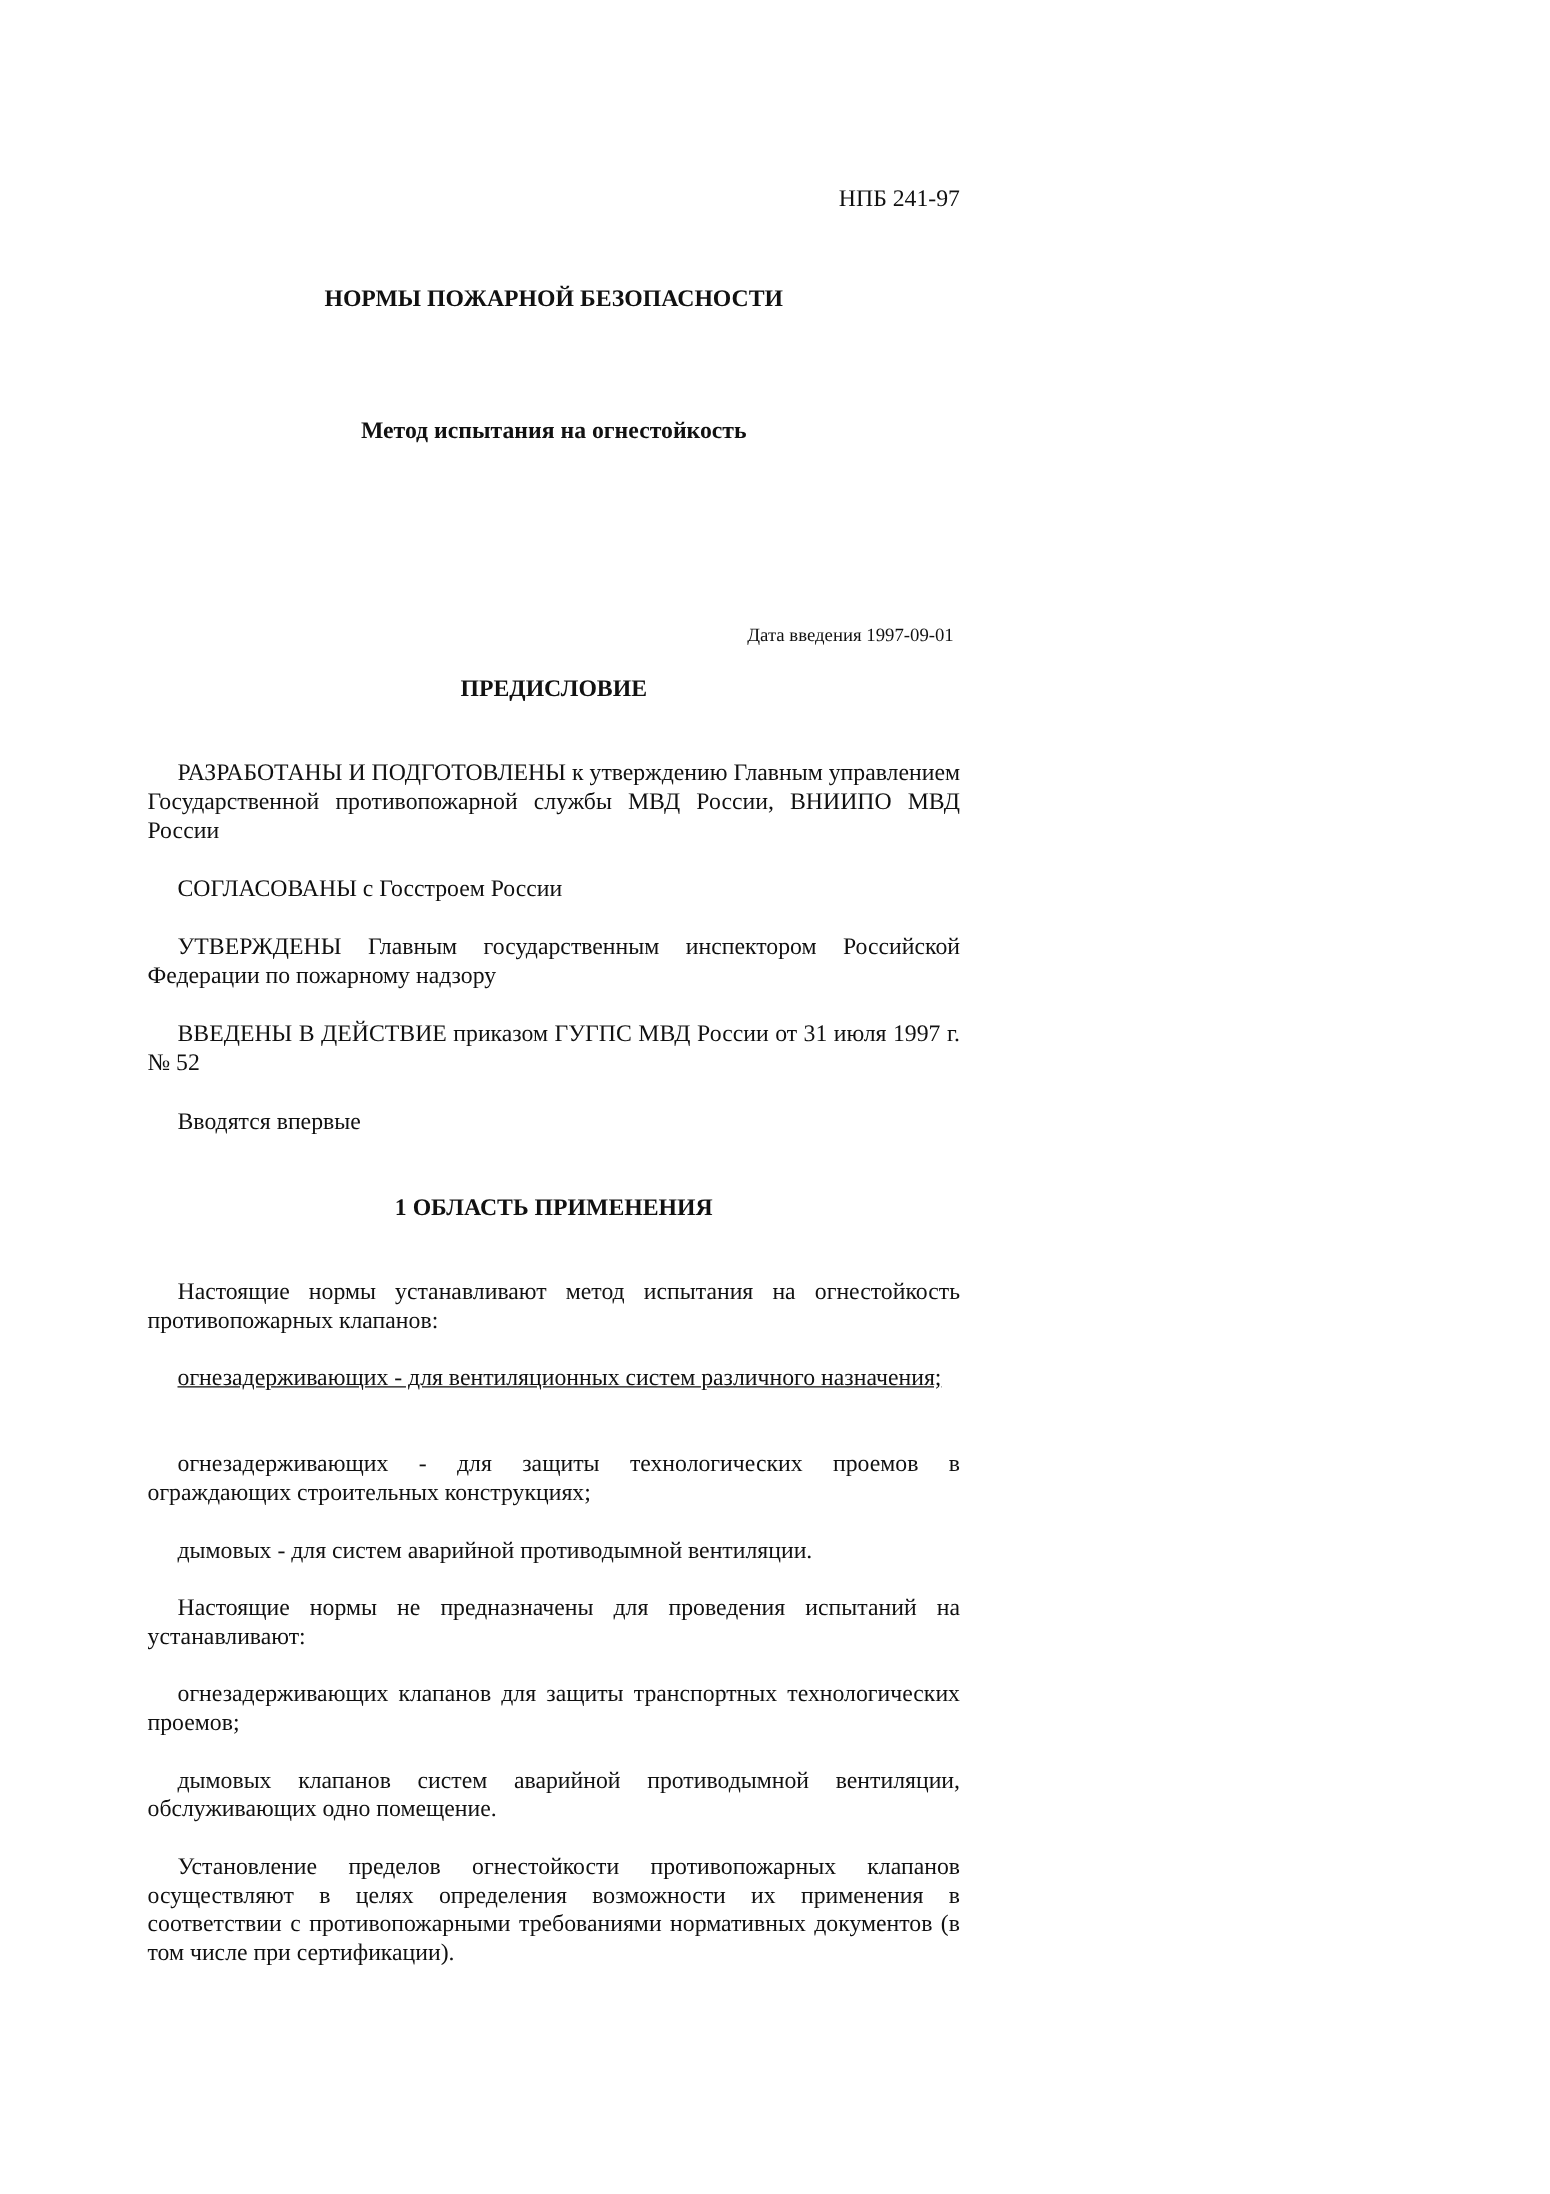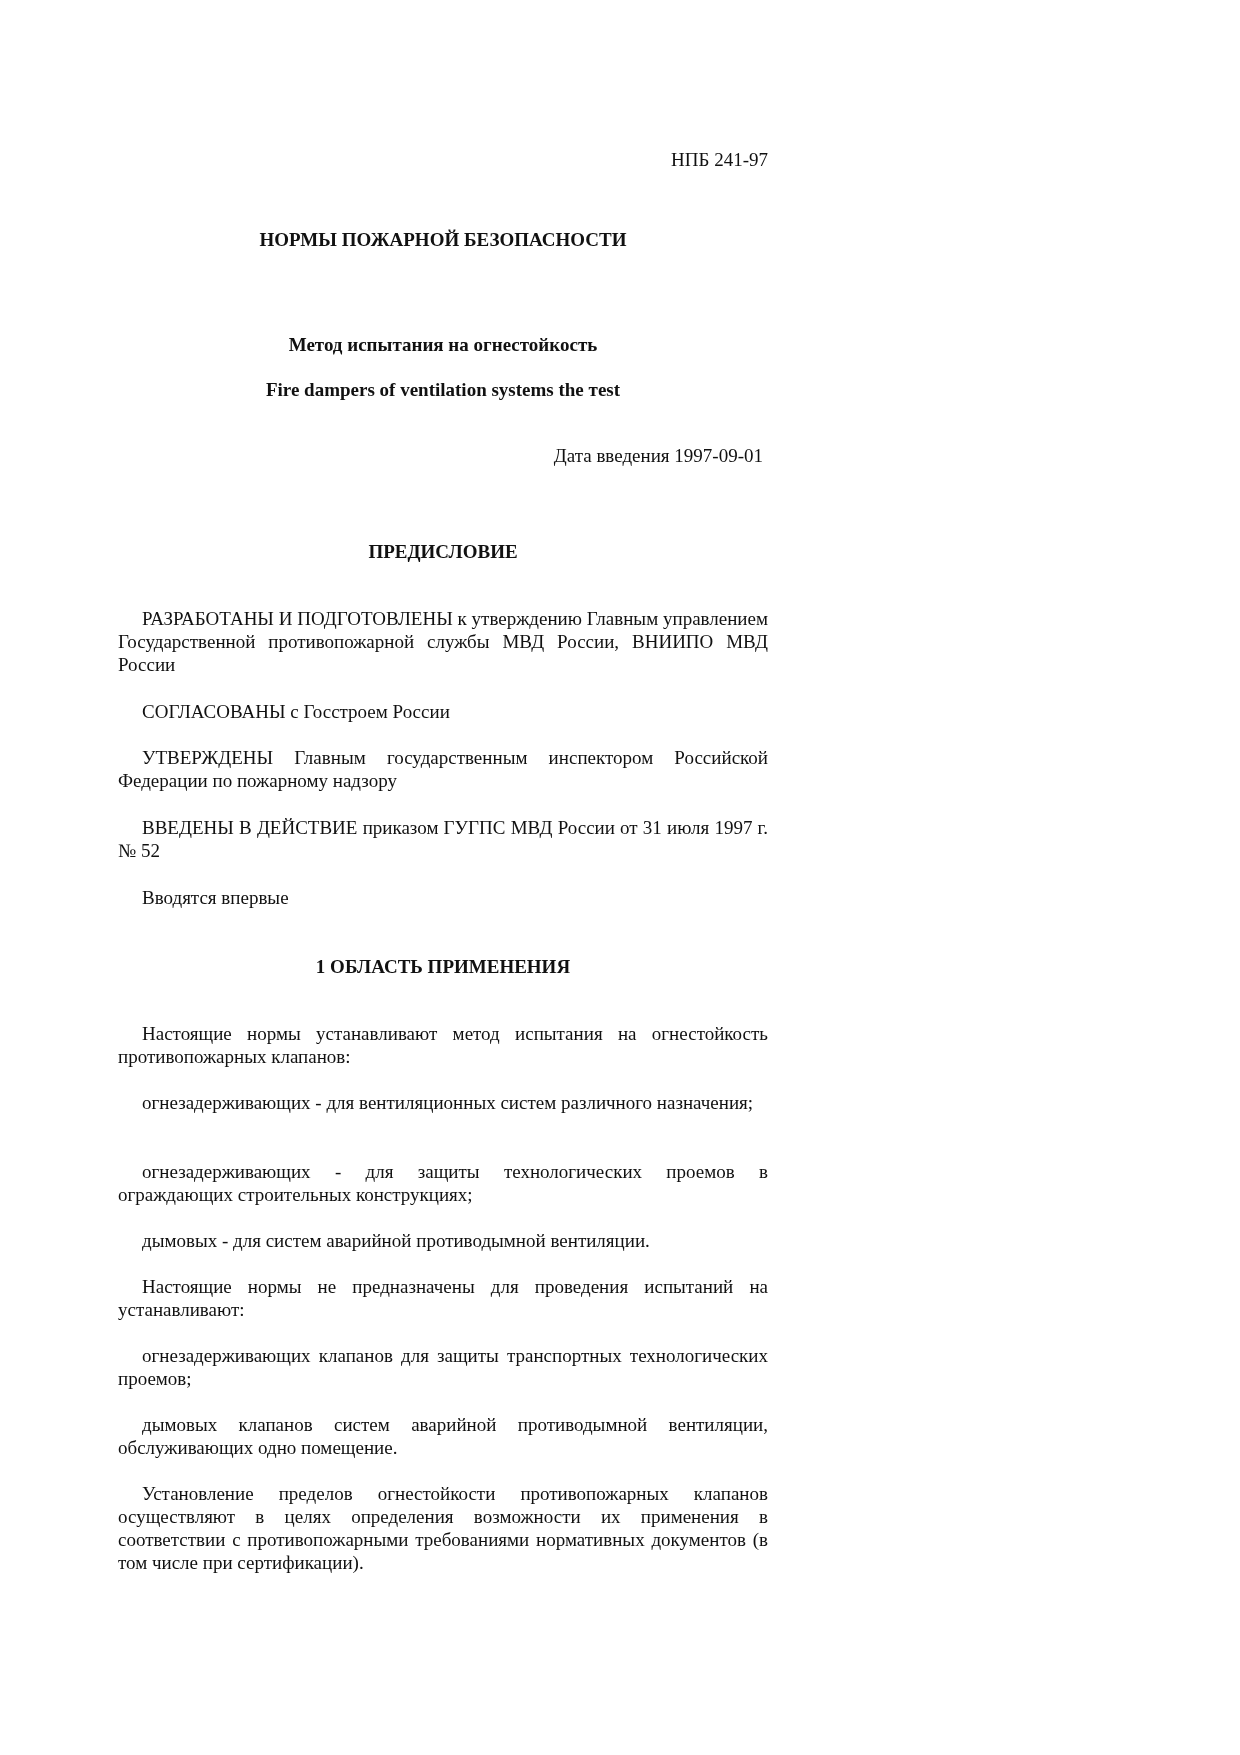--- a/index.html
+++ b/index.html
@@ -33,23 +33,23 @@
     }
     .center-block {
       left: 0;
       width: 650px;
       text-align: center;
       font-weight: bold;
       font-size: 19px;
       line-height: 23px;
     }
     .intro-date {
-      top: 444px;
+      top: 497px;
       right: 5px;
-      font-size: 19px;
+      font-size: 15px;
       line-height: 24px;
     }
     .para {
       left: 0;
       width: 650px;
       font-size: 19px;
       line-height: 23px;
       text-align: justify;
       text-indent: 24px;
       text-align-last: left;
@@ -63,37 +63,36 @@
   <p class="abs doc-code">НПБ 241-97</p>
 
   <p class="abs center-block" style="top:196px;margin-top:32px;">НОРМЫ ПОЖАРНОЙ БЕЗОПАСНОСТИ</p>
 
   <div class="abs center-block" style="top:264px;">
   </div>
 
   <p class="abs center-block" style="top:333px;">Метод испытания на огнестойкость</p>
 
   <div class="abs center-block" style="top:378px;">
-    <div>Fire dampers of ventilation systems the тest</div>
   </div>
 
   <p class="abs intro-date">Дата введения 1997-09-01</p>
 
   <p class="abs center-block" style="top:540px;">ПРЕДИСЛОВИЕ</p>
 
   <p class="abs para" style="top:607px;">РАЗРАБОТАНЫ И ПОДГОТОВЛЕНЫ к утверждению Главным управлением Государственной противопожарной службы МВД России, ВНИИПО МВД России</p>
   <p class="abs para" style="top:700px;">СОГЛАСОВАНЫ с Госстроем России</p>
   <p class="abs para" style="top:746px;">УТВЕРЖДЕНЫ Главным государственным инспектором Российской Федерации по пожарному надзору</p>
   <p class="abs para" style="top:816px;">ВВЕДЕНЫ В ДЕЙСТВИЕ приказом ГУГПС МВД России от 31 июля 1997 г. № 52</p>
   <p class="abs para" style="top:886px;">Вводятся впервые</p>
 
   <p class="abs center-block" style="top:955px;">1 ОБЛАСТЬ ПРИМЕНЕНИЯ</p>
 
   <p class="abs para" style="top:1022px;">Настоящие нормы устанавливают метод испытания на огнестойкость противопожарных клапанов:</p>
-  <p class="abs para" style="top:1091px;">огнезадерживающих - для вентиляционных систем различного назначения;</p>
+  <p class="abs para" style="top:1091px;text-decoration:underline;">огнезадерживающих - для вентиляционных систем различного назначения;</p>
   <p class="abs para" style="top:1160px;">огнезадерживающих - для защиты технологических проемов в ограждающих строительных конструкциях;</p>
   <p class="abs para" style="top:1229px;">дымовых - для систем аварийной противодымной вентиляции.</p>
   <p class="abs para" style="top:1275px;">Настоящие нормы не предназначены для проведения испытаний на устанавливают:</p>
   <p class="abs para" style="top:1344px;">огнезадерживающих клапанов для защиты транспортных технологических проемов;</p>
   <p class="abs para" style="top:1413px;">дымовых клапанов систем аварийной противодымной вентиляции, обслуживающих одно помещение.</p>
   <p class="abs para" style="top:1482px;">Установление пределов огнестойкости противопожарных клапанов осуществляют в целях определения возможности их применения в соответствии с противопожарными требованиями нормативных документов (в том числе при сертификации).</p>
 
 </div>
 
 </body></html>

